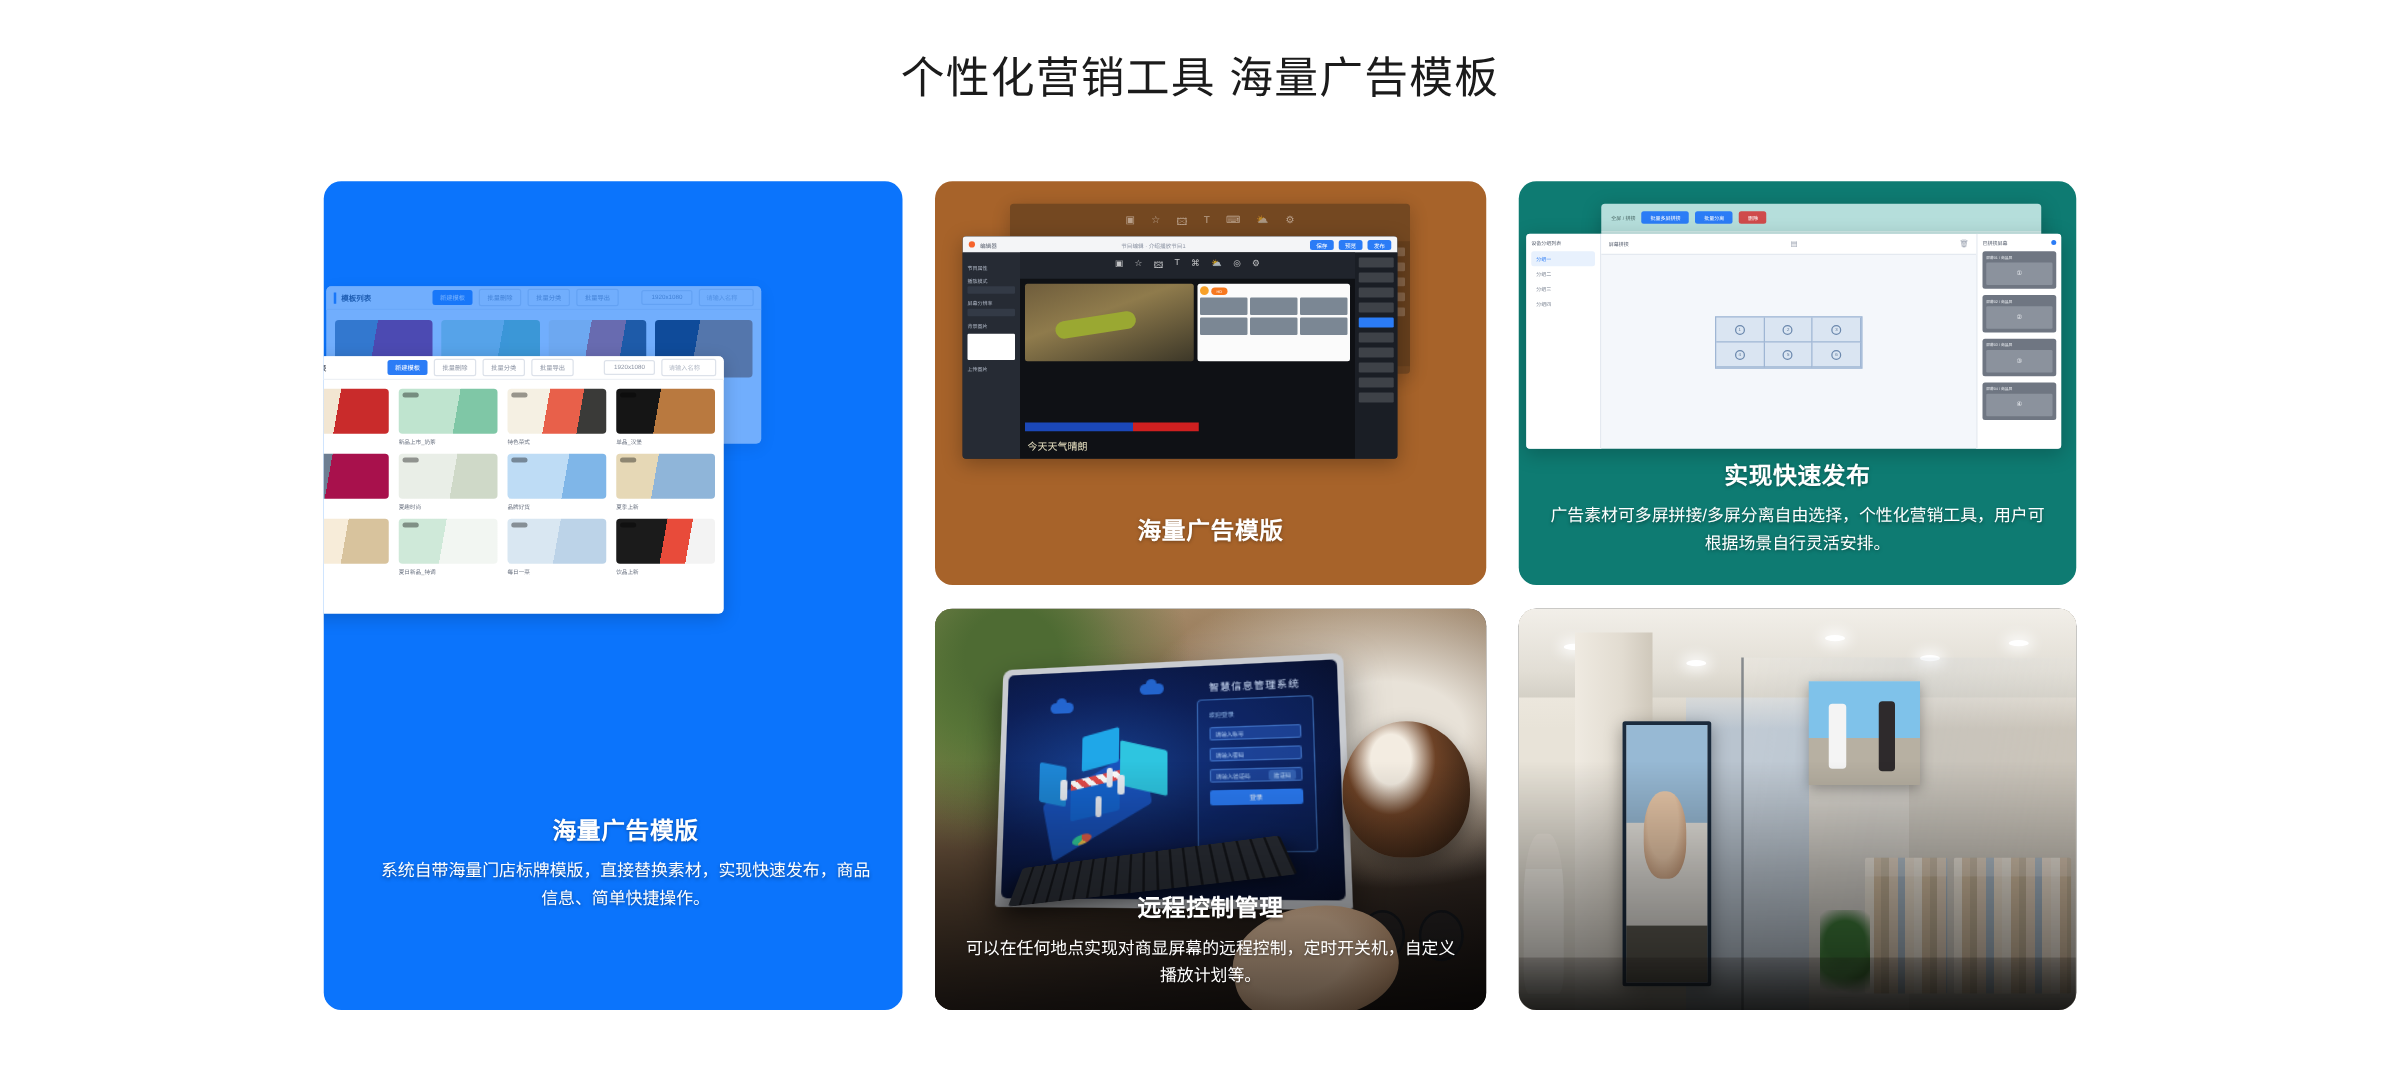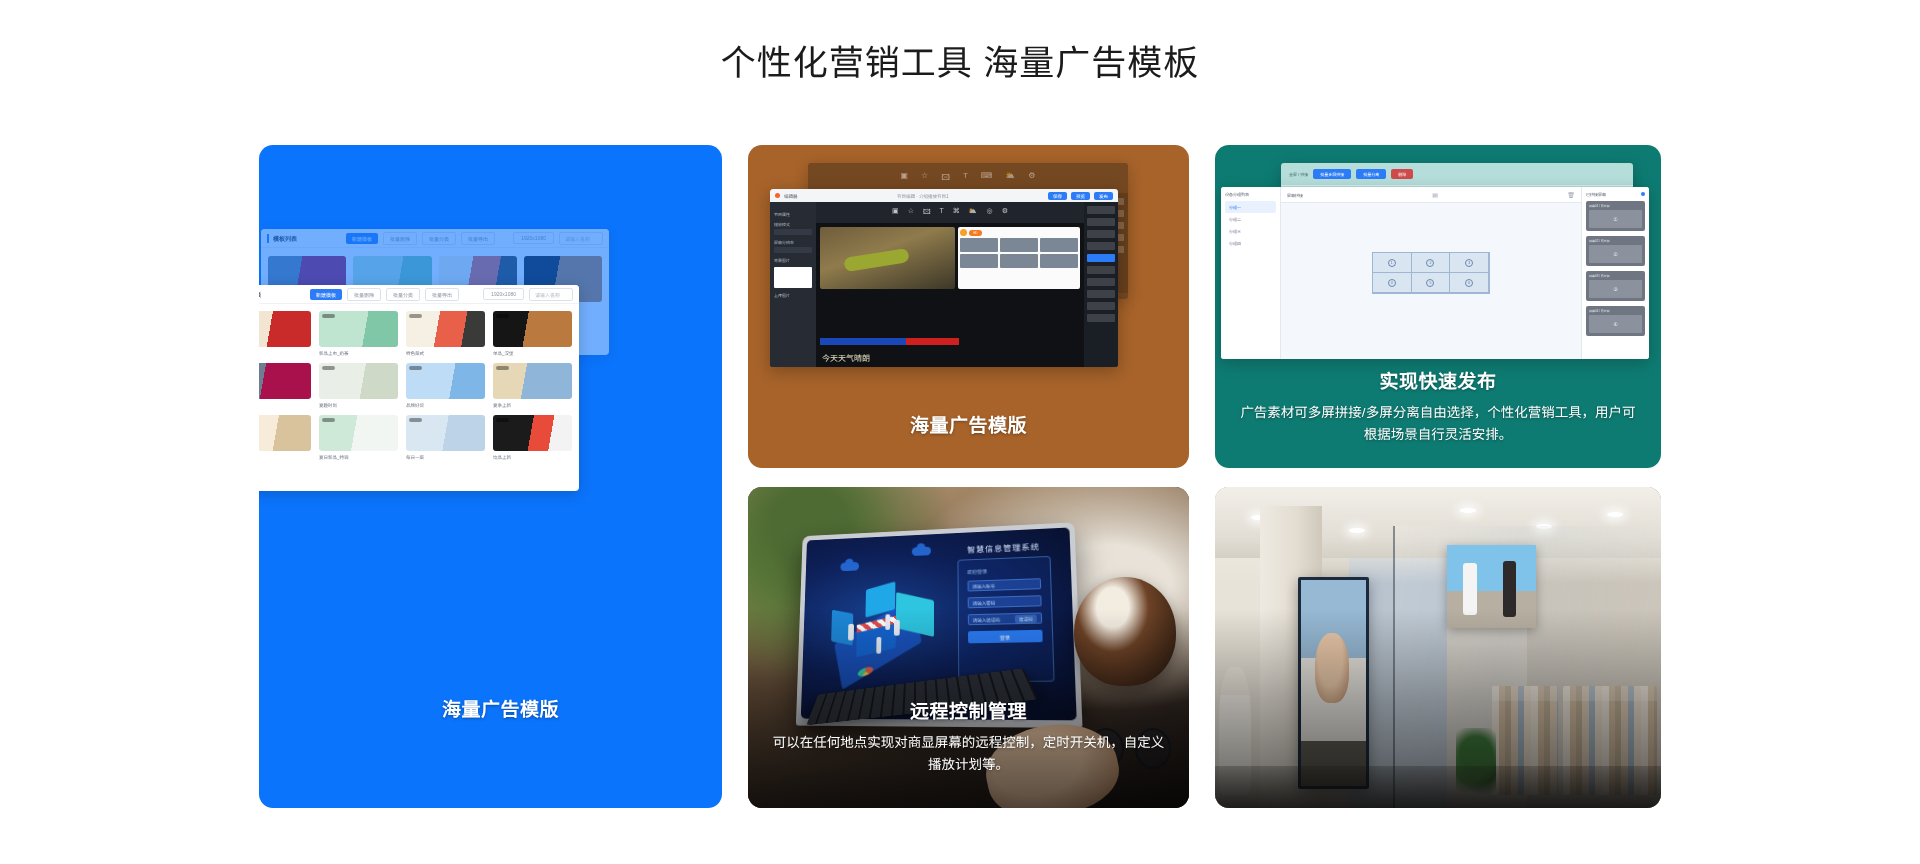--- a/index.html
+++ b/index.html
@@ -53,21 +53,21 @@
     margin-bottom: 9px;
     text-shadow: 0 1px 3px rgba(0,0,0,.35);
   }
   .card-desc {
     font-size: 13.5px; line-height: 1.62; font-weight: 500;
     text-shadow: 0 1px 3px rgba(0,0,0,.4);
   }
   .c-templates .card-text { bottom: 78px; margin-left: 20px; }
   .c-editor .card-text    { bottom: 22px; }
   .c-anyscreen .card-text { bottom: 22px; }
-  .c-remote .card-text    { bottom: 32px; margin-top: 12px; }
+  .c-remote .card-text    { bottom: 16px; margin-top: 12px; }
   .c-retail .card-text    { bottom: 22px; }
 
   
   .scrim {
     position: absolute; left: 0; right: 0; bottom: 0; height: 62%;
     background: linear-gradient(to bottom, rgba(0,0,0,0) 0%, rgba(0,0,0,.30) 45%, rgba(0,0,0,.62) 100%);
     z-index: 3;
   }
 
   
@@ -531,20 +531,21 @@
             </div>
           <div class="tpl-cell">
               <div class="thumb th-l"></div>
               <div class="cap">饮品上新</div>
             </div>
         </div>
       </div>
 
       <div class="card-text">
         <div class="card-title">海量广告模版</div>
+        <div class="card-desc">系统自带海量门店标牌模版，直接替换素材，实现快速发布，商品信息、简单快捷操作。</div>
       </div>
     </div>
 
     <div class="card c-editor">
 
       <div class="ed-back">
         <div class="eb-toolbar">
           <span>▣</span>
           <span>☆</span>
           <span>🖾</span>

